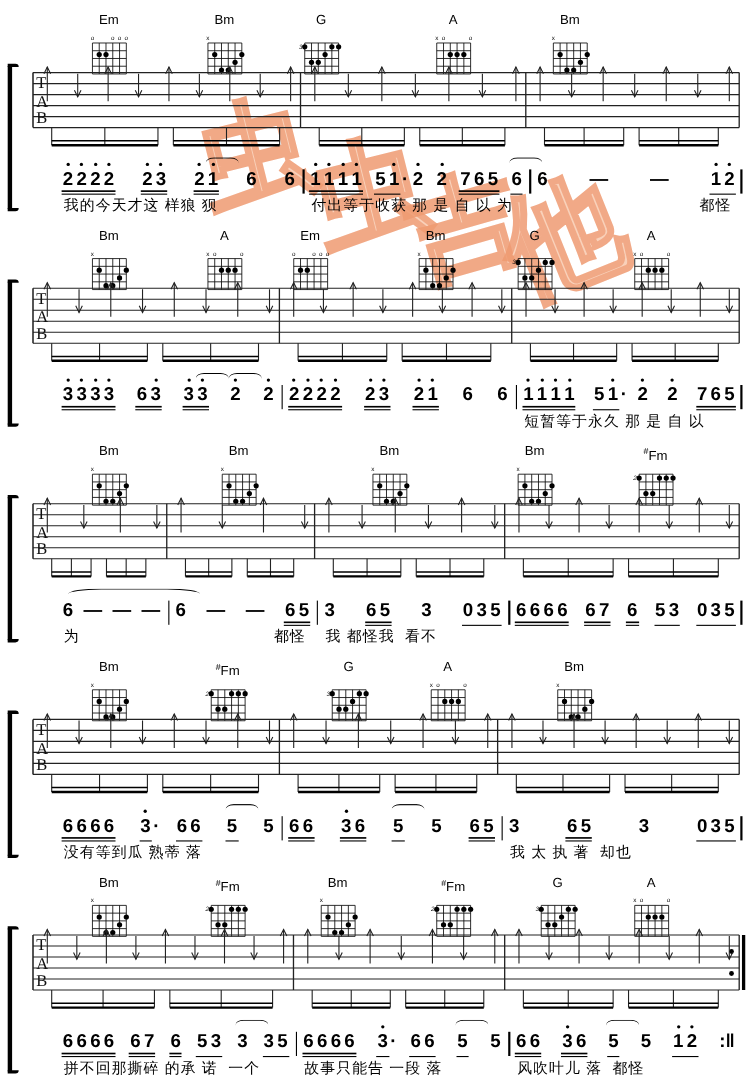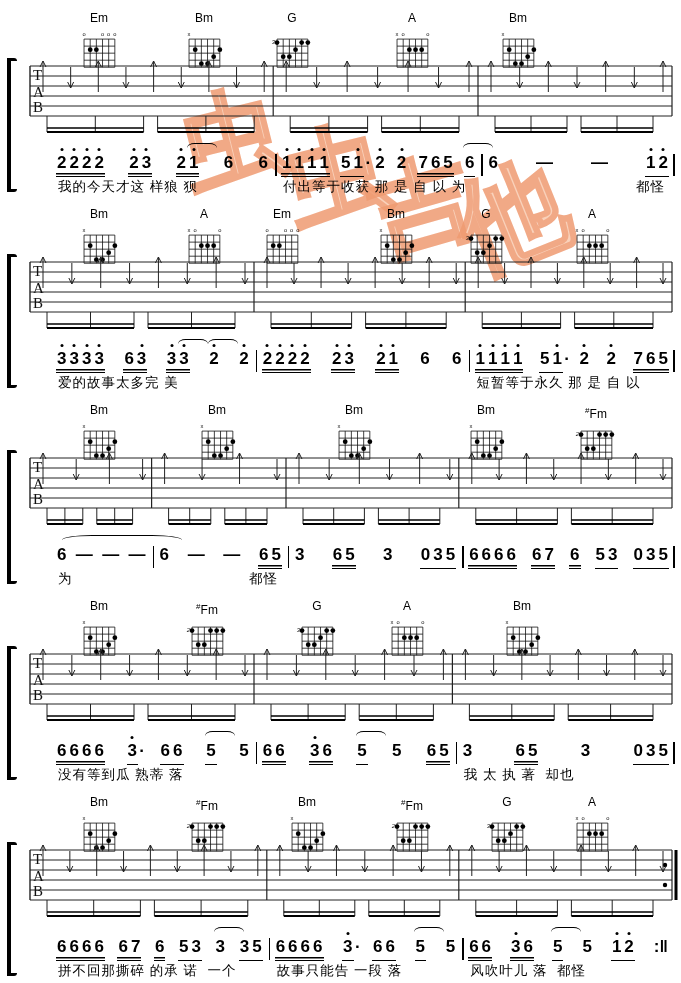--- a/index.html
+++ b/index.html
@@ -555,21 +555,20 @@
                 <span class="tok hi">3</span>
                 <span class="tok hi">3</span>
               </div>
               <div class="grp arc1">
                 <span class="tok hi">2</span>
               </div>
               <div class="grp">
                 <span class="tok hi">2</span>
               </div>
             </div>
-            <div class="lyric">爱的故事太多完 美</div>
           </div>
           <div class="measure bl" style="width: 33%;">
             <div class="tokens">
               <div class="grp ul2">
                 <span class="tok hi">2</span>
                 <span class="tok hi">2</span>
                 <span class="tok hi">2</span>
                 <span class="tok hi">2</span>
               </div>
               <div class="grp ul2">
@@ -863,20 +862,21 @@
               </div>
               <div class="grp">
                 <span class="tok">3</span>
               </div>
               <div class="grp ul1">
                 <span class="tok">0</span>
                 <span class="tok">3</span>
                 <span class="tok">5</span>
               </div>
             </div>
+            <div class="lyric">我 都怪我  看不</div>
           </div>
           <div class="measure bl br" style="width: 33%;">
             <div class="tokens">
               <div class="grp ul2">
                 <span class="tok">6</span>
                 <span class="tok">6</span>
                 <span class="tok">6</span>
                 <span class="tok">6</span>
               </div>
               <div class="grp ul2">

